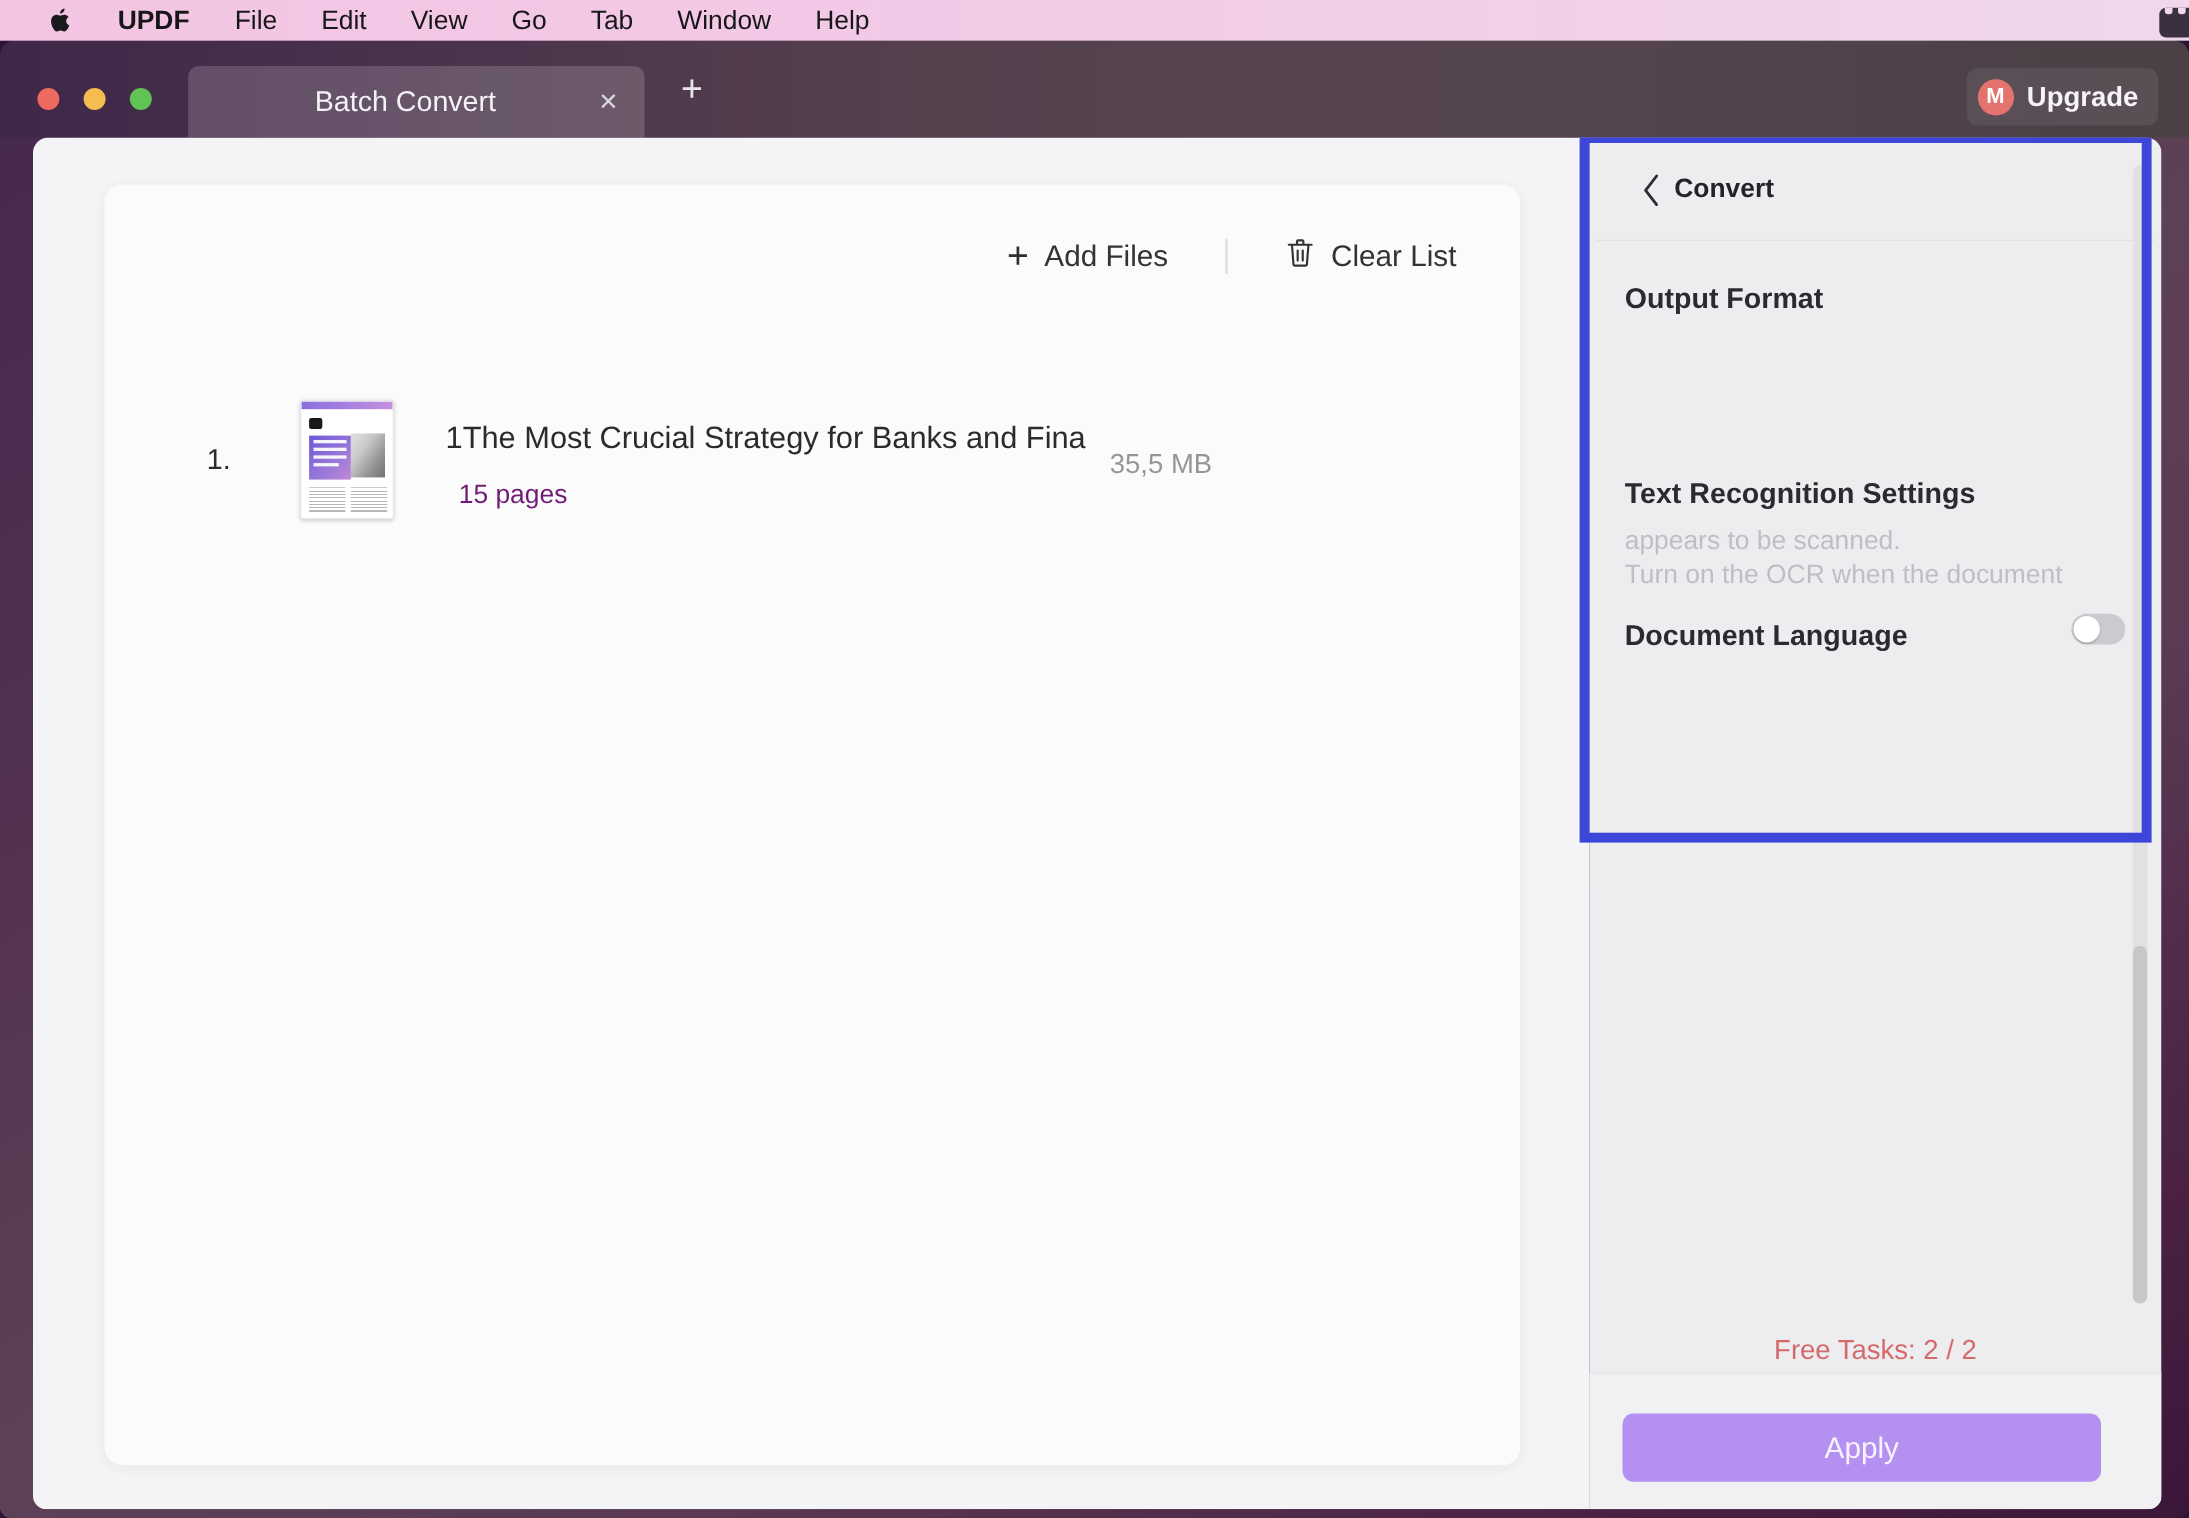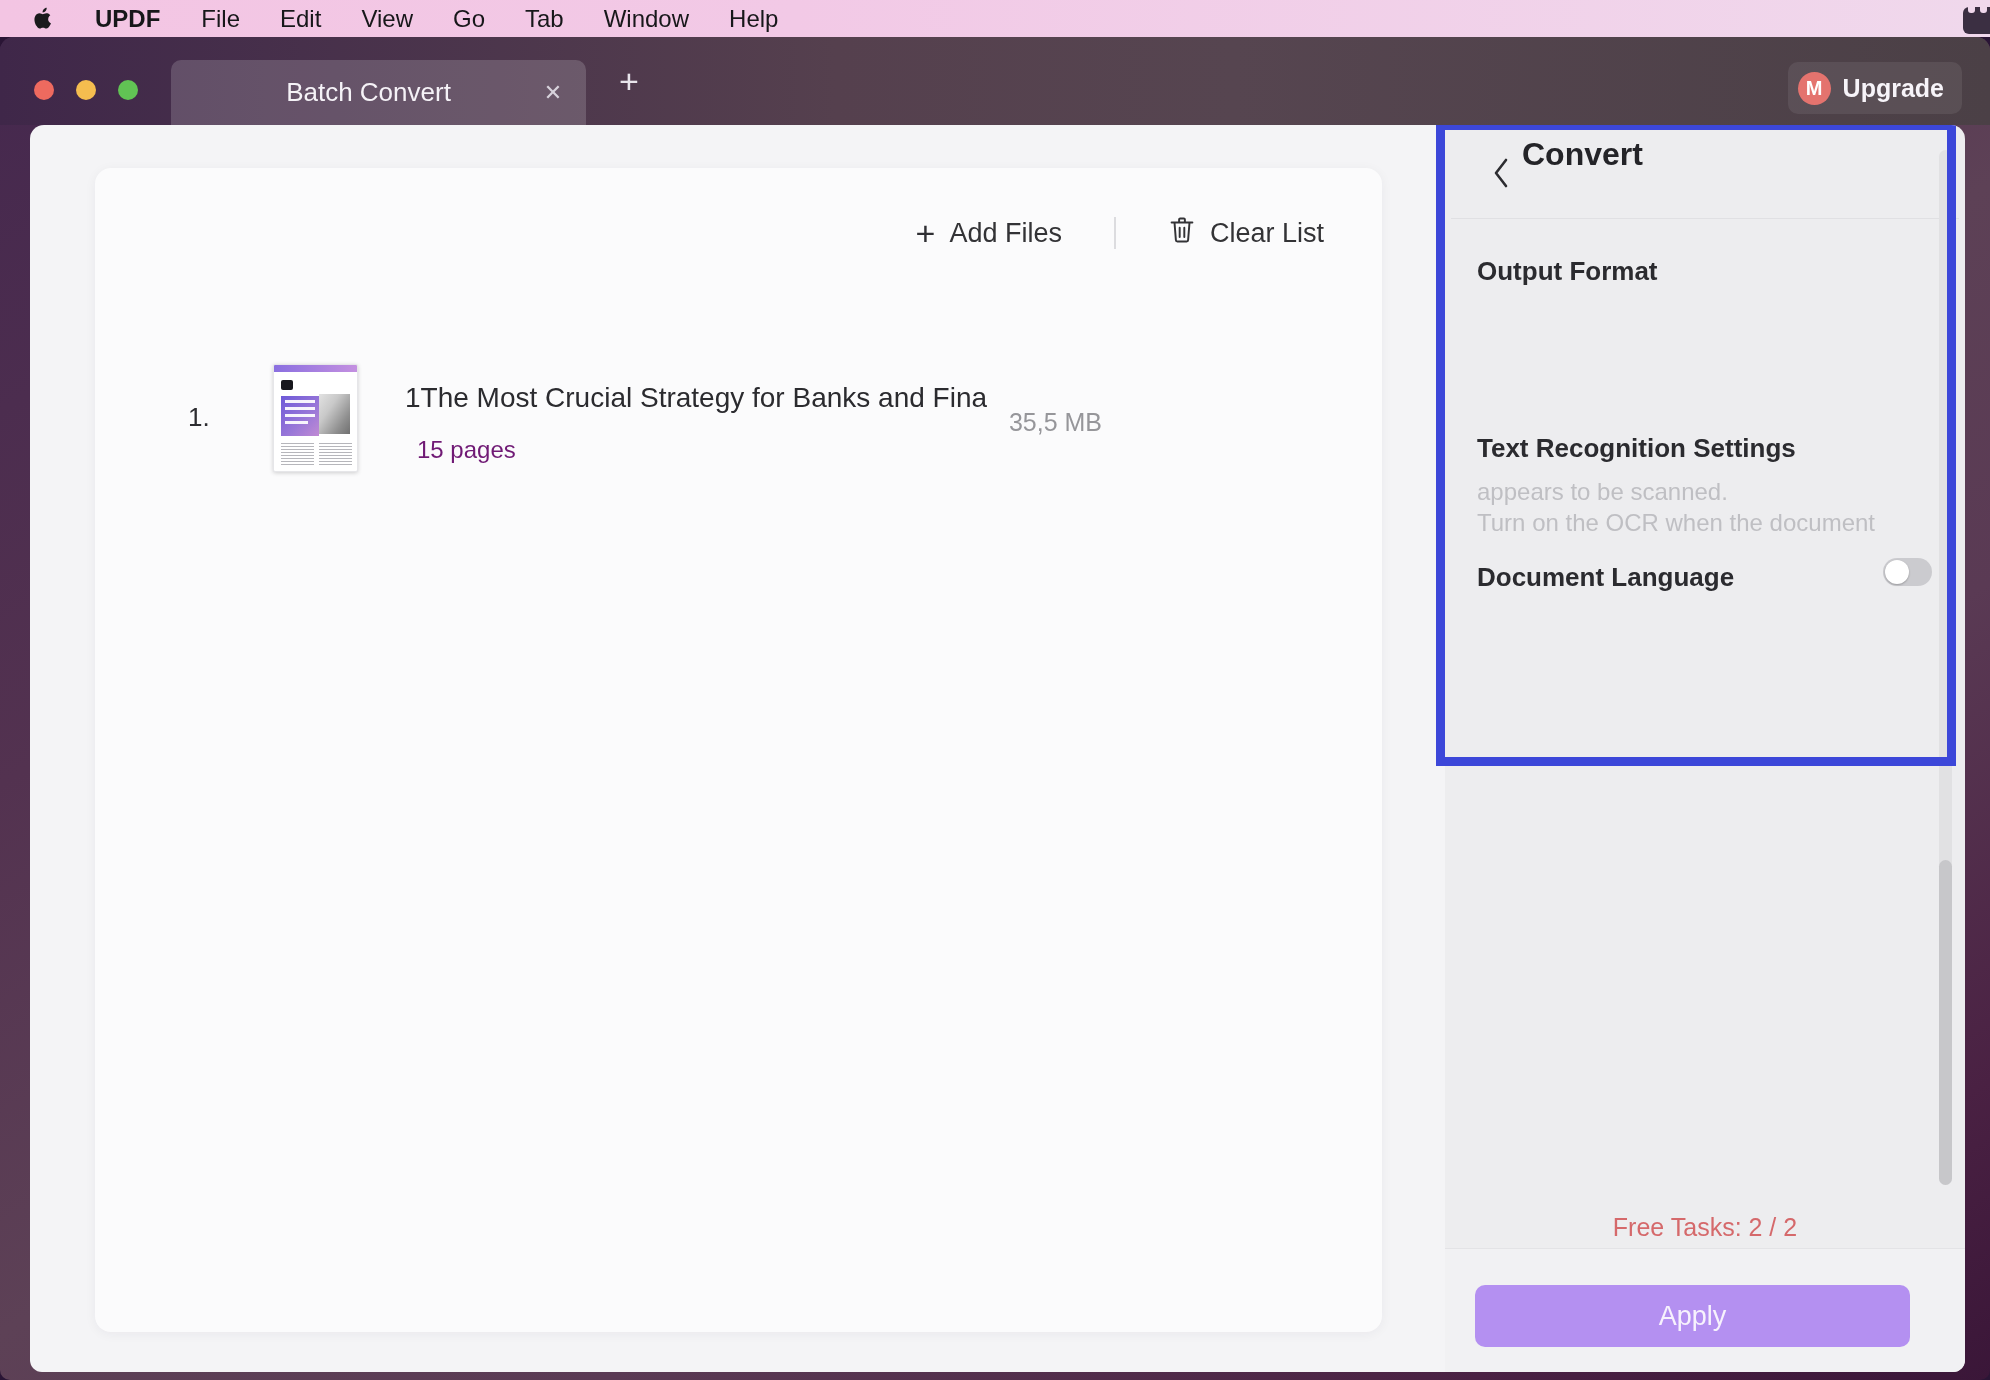--- a/index.html
+++ b/index.html
@@ -3,21 +3,21 @@
 <meta charset="utf-8">
 <style>
   * { box-sizing: border-box; margin: 0; padding: 0; }
   html,body { width:1990px; height:1380px; }
   body { font-family:"Liberation Sans","DejaVu Sans",sans-serif; background:#2a1535; overflow:hidden; }
   .screen { position:relative; width:1990px; height:1380px; overflow:hidden; }
 
   
   .menu-bar { position:absolute; top:0; left:0; width:1990px; height:37px;
     background:linear-gradient(90deg,#f3c5e3 0%,#f2c9e6 40%,#f0d8ec 100%);
-    display:flex; align-items:center; padding-left:24px; z-index:20; }
+    display:flex; align-items:center; padding-left:36px; z-index:20; }
   .apple { width:34px; height:26px; display:flex; align-items:center; justify-content:center; margin-right:16px; }
   .apple svg { width:21px; height:25px; fill:#1a1a1c; }
   .menu-item { font-size:24px; color:#17171a; padding:0 20px; line-height:37px; }
   .menu-item.app { font-weight:700; padding:0 21px; }
   .menubar-tray-icon { position:absolute; right:-5px; top:7px; width:32px; height:27px;
     background:#3b2f42; border-radius:6px; }
   .menubar-tray-icon i { position:absolute; top:0; width:7px; height:6px; background:#f0d8ec; display:block; }
   .menubar-tray-icon i:nth-child(1){ left:5px; border-radius:0 0 3px 3px; }
   .menubar-tray-icon i:nth-child(2){ left:17px; border-radius:0 0 3px 3px; }
 
@@ -86,21 +86,21 @@
   .file-size  { position:absolute; right:280px; top:44px; font-size:25px; color:#96969a; }
 
   
   .panel { position:relative; width:520px; background:#ededef; }
   .highlight-box { position:absolute; left:-9px; top:-4px; width:520px; height:645px;
     border:9px solid #3c47d9; z-index:6; pointer-events:none; }
   .panel-header { position:absolute; top:0; left:0; width:100%; height:93px; }
   .back-btn { position:absolute; left:38px; top:24px; width:36px; height:48px;
     display:flex; align-items:center; justify-content:center; }
   .back-btn svg { width:20px; height:34px; stroke:#2d2d31; fill:none; stroke-width:2.6; stroke-linecap:round; stroke-linejoin:round; }
-  .panel-title { position:absolute; left:77px; top:11px; font-size:32px; font-weight:600; color:#242428; }
+  .panel-title { position:absolute; left:77px; top:33px; font-size:24px; font-weight:600; color:#242428; }
   .panel-divider { position:absolute; top:93px; left:6px; right:6px; height:1px; background:#e0e0e3; }
 
   .section-label { position:absolute; left:32px; font-size:26px; font-weight:600; color:#2b2b2f; }
   .lbl-output { top:131px; }
   .dropdown { position:absolute; left:32px; width:456px; height:67px; background:#ffffff;
     border-radius:12px; display:flex; align-items:center; padding:0 26px; }
   .dd-output { top:178px; }
   .dd-value { font-size:26px; color:#39393d; }
   .dd-caret { position:absolute; right:24px; top:29px; width:0; height:0;
     border-left:8px solid transparent; border-right:8px solid transparent; border-top:9px solid #8a8a90; }

